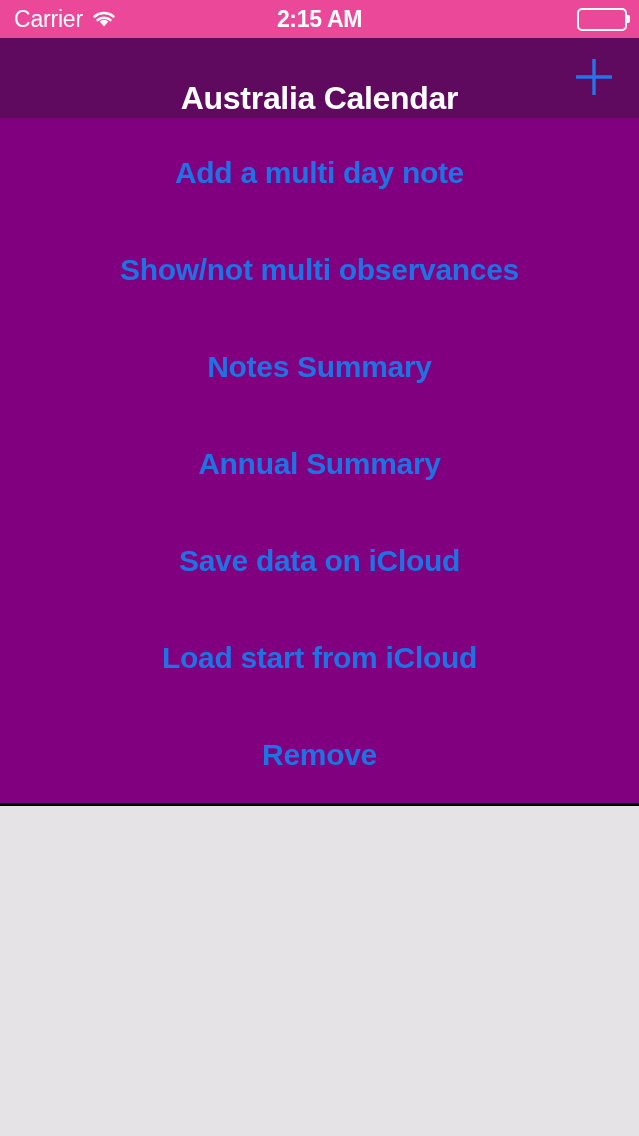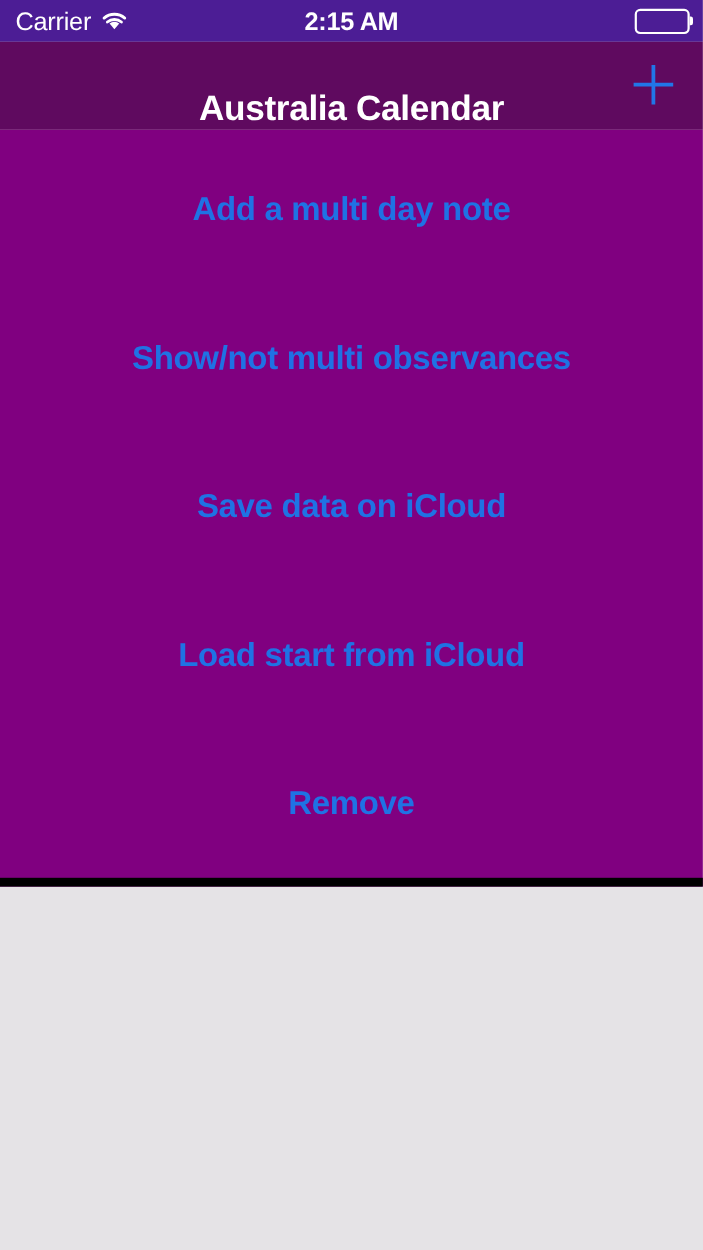--- a/index.html
+++ b/index.html
@@ -8,21 +8,21 @@
     background:#e5e3e6;
     font-family:"Liberation Sans", sans-serif;
     overflow:hidden;
   }
 
   .phone { position:relative; width:639px; height:1136px; background:#e5e3e6; }
 
   
   .status-bar {
     position:absolute; top:0; left:0; width:639px; height:38px;
-    background:#4c1d95;
+    background:#ec4899;
     display:flex; align-items:center;
     color:#ffffff;
   }
   .status-left {
     position:absolute; left:14px; top:0; height:38px;
     display:flex; align-items:center; gap:8px;
   }
   .carrier-label { font-size:23px; font-weight:400; letter-spacing:-0.2px; color:#fff; }
   .wifi-icon { display:block; width:26px; height:20px; }
   .status-time {
@@ -68,21 +68,21 @@
     position:absolute; right:22px;
     width:46px; height:46px; cursor:pointer;
     background:none; border:none;
     display:flex; align-items:center; justify-content:center;
   }
 
   
   .menu-panel {
     position:absolute; top:118px; left:0; width:639px; height:688px;
     background:#800080;
-    border-bottom:8px solid #000000;
+    border-bottom:3px solid #000000;
     display:flex; flex-direction:column;
     padding-top:6px;
   }
   .menu-item {
     flex:1 1 0;
     display:flex; align-items:center; justify-content:center;
     font-size:30px; font-weight:700;
     color:#1f72e4;
     letter-spacing:-0.3px;
     cursor:pointer;
@@ -131,20 +131,22 @@
           <line x1="23" y1="5" x2="23" y2="41" stroke="#2176e8" stroke-width="3.4" stroke-linecap="butt"></line>
           <line x1="5" y1="23" x2="41" y2="23" stroke="#2176e8" stroke-width="3.4" stroke-linecap="butt"></line>
         </svg>
       </span>
     </button>
   </div>
 
   <div class="menu-panel">
     <button class="menu-item">Add a multi day note</button>
     <button class="menu-item">Show/not multi observances</button>
+    <button class="menu-item">Notes Summary</button>
+    <button class="menu-item">Annual Summary</button>
     <button class="menu-item">Save data on iCloud</button>
     <button class="menu-item">Load start from iCloud</button>
     <button class="menu-item">Remove</button>
   </div>
 
   <div class="content-area"></div>
 
 </div>
 
 </body></html>

